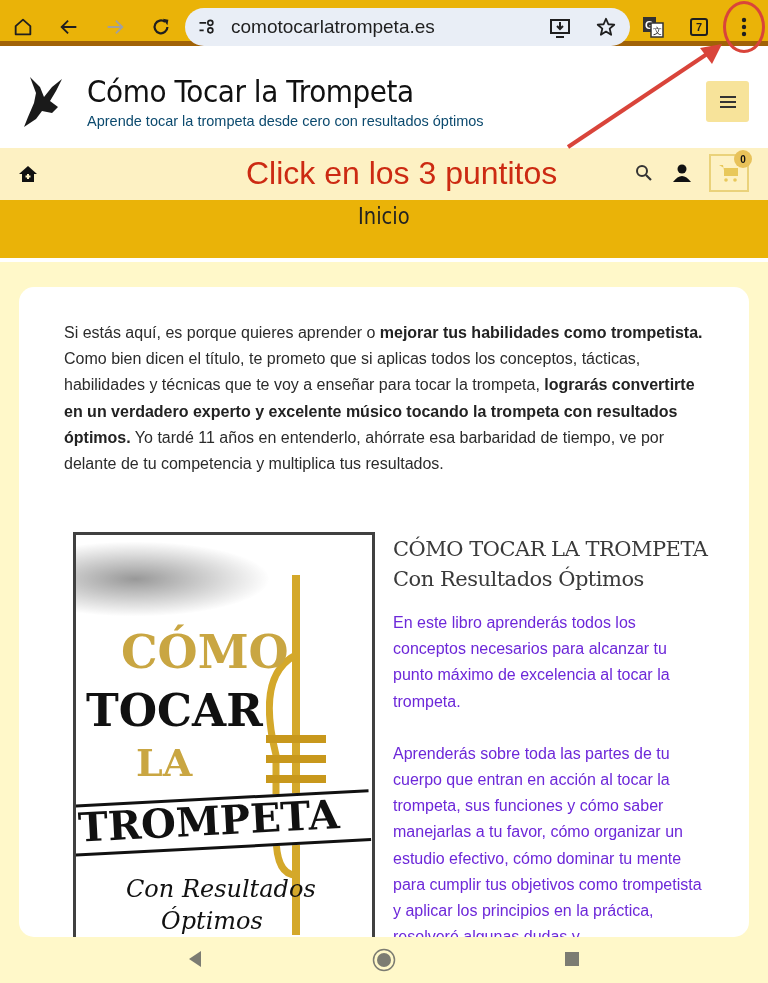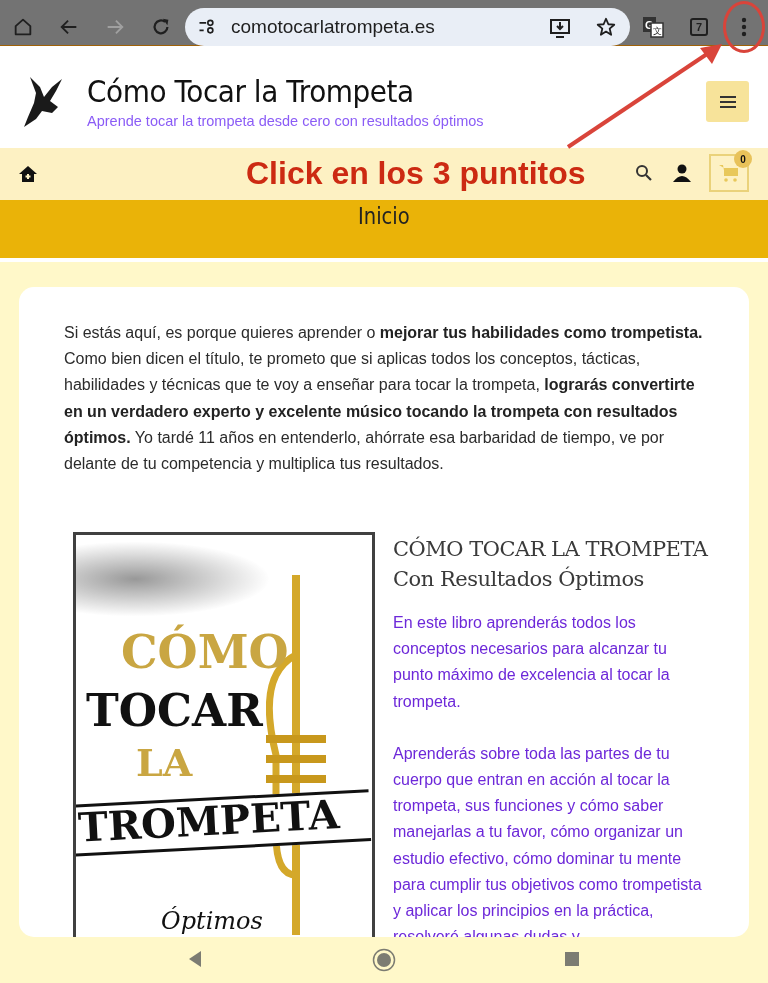--- a/index.html
+++ b/index.html
@@ -1,41 +1,41 @@
 <!DOCTYPE html>
 <html><head>
 <meta charset="utf-8">
 <style>
   * { box-sizing: border-box; margin: 0; padding: 0; }
   html, body { width: 768px; height: 983px; overflow: hidden; background: #fff; }
   body { font-family: "Liberation Sans", sans-serif; color: #333; position: relative; }
 
   
-  .toolbar { position: absolute; left: 0; top: 0; width: 768px; height: 46px; background: #737373; border-bottom: 1px solid #a16207; }
+  .toolbar { position: absolute; left: 0; top: 0; width: 768px; height: 46px; background: #eab308; border-bottom: 5px solid #a16207; }
   .tb-icon { position: absolute; top: 11px; width: 32px; height: 32px; display: flex; align-items: center; justify-content: center; color: #1f1f1f; }
   .omnibox { position: absolute; left: 185px; top: 8px; width: 445px; height: 38px; border-radius: 19px; background: #e9eef6; }
   .omnibox .url { position: absolute; left: 46px; top: 8px; font-size: 19px; color: #1f1f1f; font-family: "Liberation Sans", sans-serif; }
   .omnibox .tune { position: absolute; left: 12px; top: 9px; }
   .omnibox .dl { position: absolute; left: 363px; top: 8px; }
   .omnibox .star { position: absolute; left: 410px; top: 8px; }
 
   .red-circle { position: absolute; left: 723px; top: 1px; width: 42px; height: 52px; border: 3px solid #d9443a; border-radius: 50%; }
   .red-arrow { position: absolute; left: 0; top: 0; width: 768px; height: 160px; pointer-events: none; }
 
   
   .site-header { position: absolute; left: 0; top: 55px; width: 768px; height: 93px; background: #fff; }
   .logo { position: absolute; left: 22px; top: 18px; width: 42px; height: 56px; }
   .site-title { position: absolute; left: 87px; top: 18px; font-size: 31px; color: #111; font-family: "DejaVu Sans", sans-serif; font-weight: normal; letter-spacing: -0.5px; transform: scaleX(0.9); transform-origin: left; }
-  .site-tagline { position: absolute; left: 87px; top: 58px; font-size: 14.5px; color: #8b5cf6; }
+  .site-tagline { position: absolute; left: 87px; top: 58px; font-size: 14.5px; color: #0c4a6e; }
   .menu-btn { position: absolute; left: 706px; top: 26px; width: 43px; height: 41px; background: #f7e39a; border-radius: 3px; display: flex; align-items: center; justify-content: center; }
 
   
   .navbar { position: absolute; left: 0; top: 148px; width: 768px; height: 52px; background: #fdf1c3; }
   .nav-home { position: absolute; left: 18px; top: 17px; }
-  .annotation { position: absolute; left: 246px; top: 7px; font-size: 32px; font-weight: bold; color: #cc2a12; font-family: "Liberation Sans", sans-serif; }
+  .annotation { position: absolute; left: 246px; top: 7px; font-size: 32px; font-weight: normal; color: #cc2a12; font-family: "Liberation Sans", sans-serif; }
   .nav-search { position: absolute; left: 635px; top: 16px; }
   .nav-user { position: absolute; left: 672px; top: 15px; }
   .cart-btn { position: absolute; left: 709px; top: 6px; width: 40px; height: 38px; border: 2px solid #ead27a; display: flex; align-items: center; justify-content: center; }
   .cart-badge { position: absolute; left: 734px; top: 2px; width: 18px; height: 18px; border-radius: 50%; background: #e8c25a; color: #111; font-size: 10px; font-weight: bold; display: flex; align-items: center; justify-content: center; }
 
   .page-heading { position: absolute; left: 0; top: 200px; width: 768px; height: 58px; background: #eab308; }
   .page-heading span { position: absolute; left: 358px; top: 3px; font-size: 23px; color: #222; font-family: "DejaVu Sans", sans-serif; transform: scaleX(0.85); transform-origin: left; }
 
   
   .content-bg { position: absolute; left: 0; top: 262px; width: 768px; height: 721px; background: #fff8c9; }
@@ -184,20 +184,21 @@
       <path d="M30 80 Q-10 100 10 180 L10 260 Q10 300 30 300" fill="none" stroke="#d4a82a" stroke-width="7"></path>
       <rect x="0" y="160" width="60" height="8" fill="#c8981c"></rect>
       <rect x="0" y="180" width="60" height="8" fill="#c8981c"></rect>
       <rect x="0" y="200" width="60" height="8" fill="#c8981c"></rect>
     </svg>
     <div class="t1">CÓMO</div>
     <div class="t2">TOCAR</div>
     <div class="t3">LA</div>
     <div class="ribbon"></div>
     <div class="t4">TROMPETA</div>
+    <div class="t5">Con Resultados</div>
     <div class="t6">Óptimos</div>
   </div>
 
   <div class="book-title">
     <div>CÓMO TOCAR LA TROMPETA</div>
     <div>Con Resultados Óptimos</div>
   </div>
   <div class="book-desc">
     <p>En este libro aprenderás todos los conceptos necesarios para alcanzar tu punto máximo de excelencia al tocar la trompeta.</p>
     <p>Aprenderás sobre toda las partes de tu cuerpo que entran en acción al tocar la trompeta, sus funciones y cómo saber manejarlas a tu favor, cómo organizar un estudio efectivo, cómo dominar tu mente para cumplir tus objetivos como trompetista y aplicar los principios en la práctica, resolveré algunas dudas y</p>

